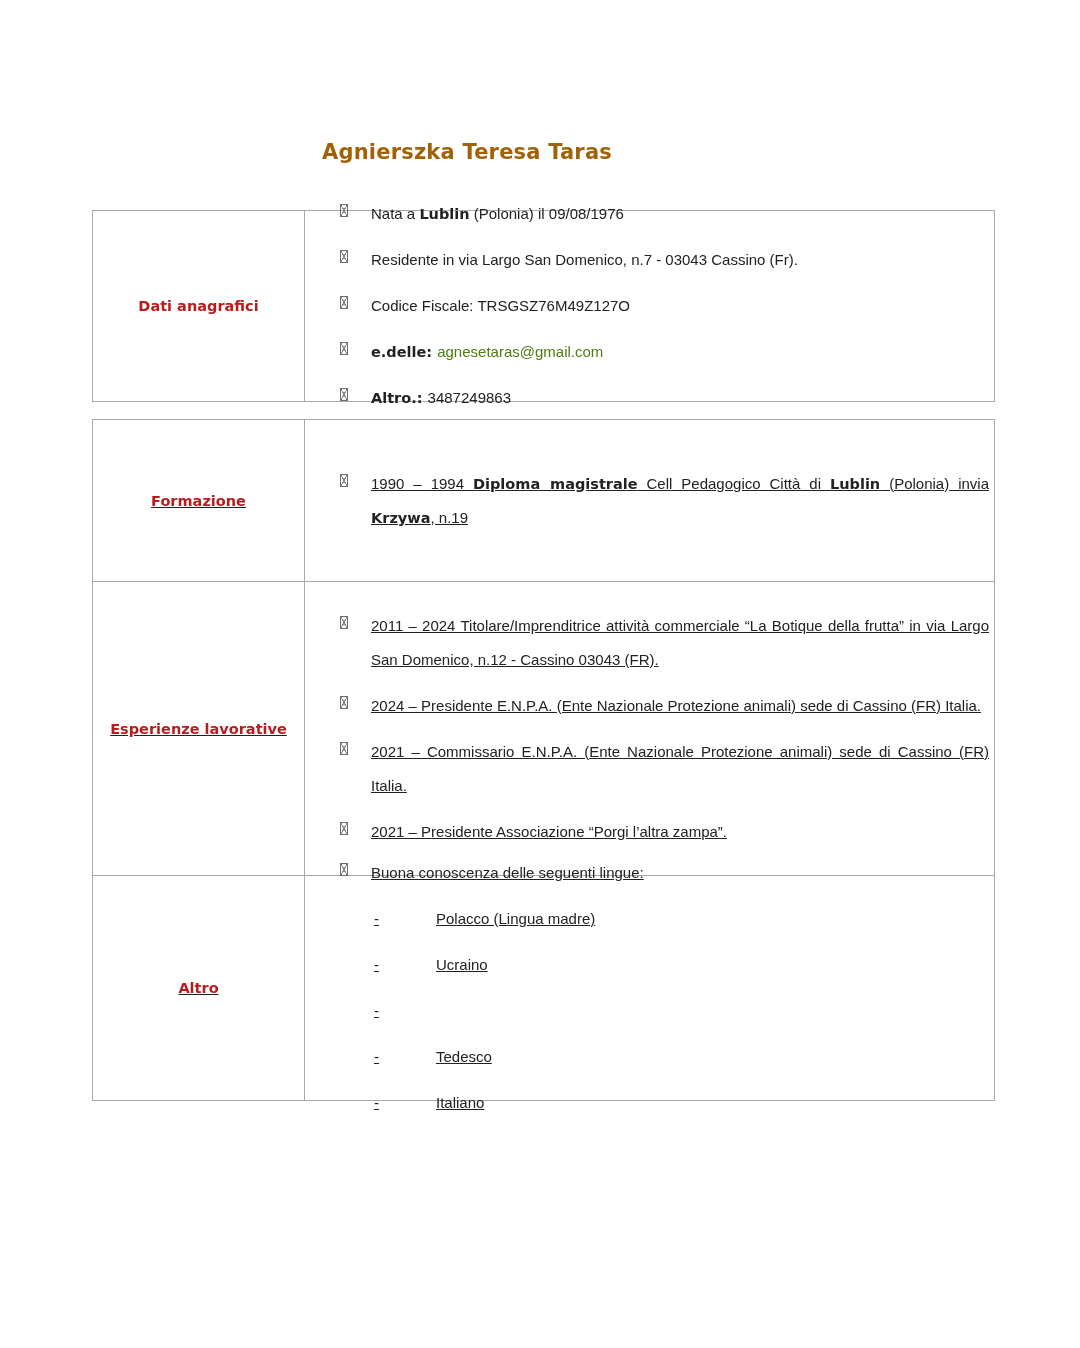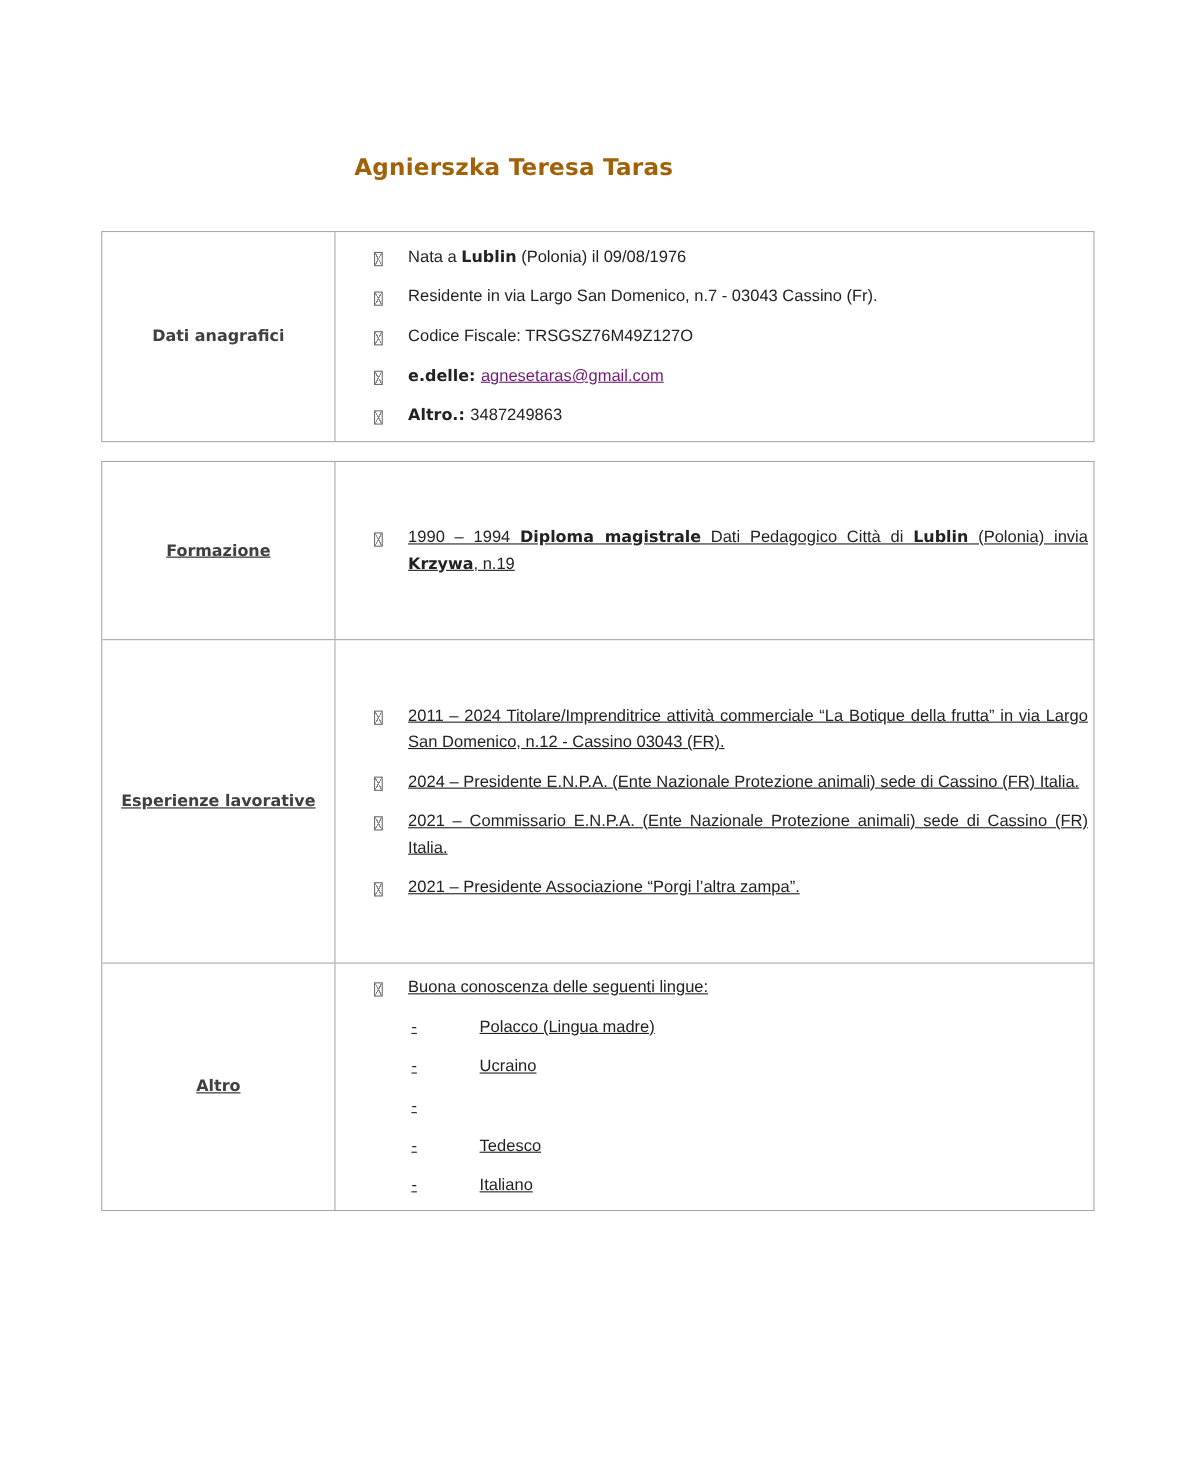--- a/index.html
+++ b/index.html
@@ -51,32 +51,32 @@
     width: 212px;
     flex: none;
     border-right: 1px solid #a9a9a9;
     display: flex;
     align-items: center;
     justify-content: center;
     text-align: center;
     font-family: "DejaVu Sans", sans-serif;
     font-weight: 600;
     font-size: 14.5px;
-    color: #404040;
+    color: #b91c1c;
     padding: 4px;
   }
 
   .content-cell {
     flex: 1;
     display: flex;
     flex-direction: column;
     justify-content: center;
     padding: 4px 5px 4px 35px;
     font-size: 15px;
-    line-height: 24px;
+    line-height: 34px;
   }
 
   .item { display: flex; margin: 6px 0; }
   .justify .item-text { text-align: justify; }
   .item-text { flex: 1; min-width: 0; }
 
   .tofu-col {
     width: 31px;
     flex: none;
     padding-top: 7px;
@@ -94,22 +94,21 @@
   .item.sub { margin-left: 31px; }
   .dash-col { width: 65px; flex: none; padding-left: 3px; }
 
   .hand {
     font-family: "DejaVu Sans", sans-serif;
     font-weight: 600;
     font-size: 14.5px;
   }
 
   a.link {
-    color: #701a75;
-    text-decoration: underline;
+    color: #4d7c0f;
     cursor: pointer;
   }
 </style>
 </head>
 <body>
 
 <div class="page">
   <div class="doc-title">Agnierszka Teresa Taras</div>
 
   <div class="tables-wrap">
@@ -151,21 +150,21 @@
         </div>
       </div>
     <div class="doc-table">
         <div class="trow row-formazione">
           <div class="label-cell">Formazione</div>
           <div class="content-cell justify">
             <div class="item">
               <span class="tofu-col">
                 <span class="tofu"></span>
               </span>
-              <span class="item-text"><span>1990 – 1994 </span><span class="hand">Diploma magistrale</span><span> Dati Pedagogico Città di </span><span class="hand">Lublin</span><span> (Polonia) invia </span><span class="hand">Krzywa</span><span>, n.19</span></span>
+              <span class="item-text"><span>1990 – 1994 </span><span class="hand">Diploma magistrale</span><span> Cell Pedagogico Città di </span><span class="hand">Lublin</span><span> (Polonia) invia </span><span class="hand">Krzywa</span><span>, n.19</span></span>
             </div>
           </div>
         </div>
         <div class="trow row-esperienze-lavorative">
           <div class="label-cell">Esperienze lavorative</div>
           <div class="content-cell justify">
             <div class="item">
               <span class="tofu-col">
                 <span class="tofu"></span>
               </span>

